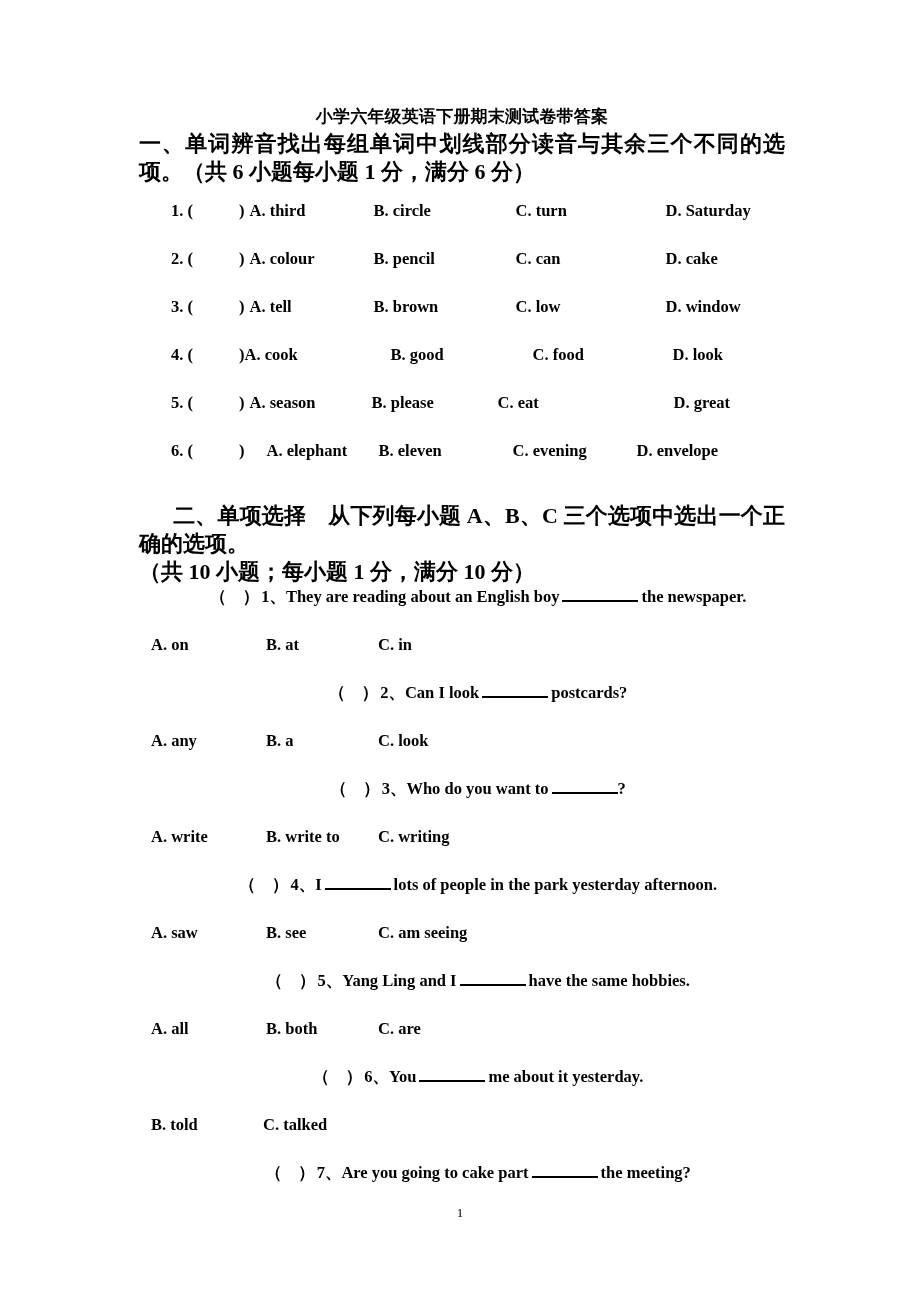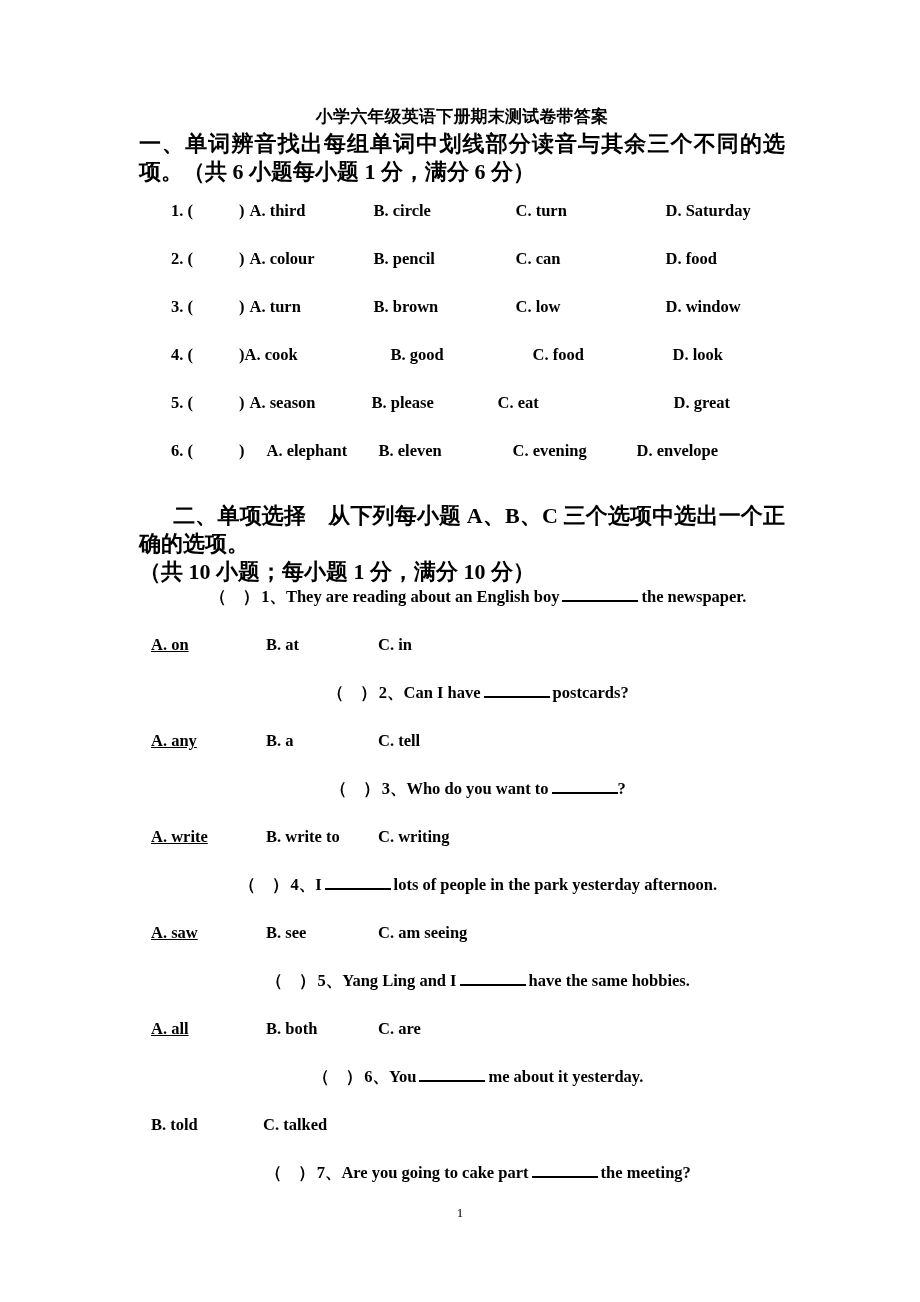--- a/index.html
+++ b/index.html
@@ -103,21 +103,21 @@
   .mc-opts {
     display: flex;
     font-size: 16.5px;
     font-weight: bold;
     line-height: 22px;
     height: 48px;
     padding-left: 12px;
     white-space: nowrap;
   }
   .mc-opts .o { flex: 0 0 auto; }
-  .mc-opts .oA { min-width: 115px; text-decoration: underline; }
+  .mc-opts .oA { min-width: 115px; }
   .mc-opts .oB { min-width: 112px; }
 
   
   .page-number {
     position: absolute;
     left: 0;
     top: 1205px;
     width: 920px;
     text-align: center;
     font-size: 13px;
@@ -147,28 +147,28 @@
         <span class="opt optD">D. Saturday</span>
       </li>
 
       <li class="phon-row">
         <span class="num">2. (</span>
         <span class="brk"></span>
         <span class="opt">)</span>
         <span class="opt optA" style="margin-left:5px">A. colour</span>
         <span class="opt optB">B. pencil</span>
         <span class="opt optC">C. can</span>
-        <span class="opt optD">D. food</span>
+        <span class="opt optD">D. cake</span>
       </li>
 
       <li class="phon-row">
         <span class="num">3. (</span>
         <span class="brk"></span>
         <span class="opt">)</span>
-        <span class="opt optA" style="margin-left:5px">A. turn</span>
+        <span class="opt optA" style="margin-left:5px">A. tell</span>
         <span class="opt optB">B. brown</span>
         <span class="opt optC">C. low</span>
         <span class="opt optD">D. window</span>
       </li>
 
       <li class="phon-row">
         <span class="num">4. (</span>
         <span class="brk"></span>
         <span class="opt">)</span>
         <span class="opt optA" style="min-width:146px">A. cook</span>
@@ -207,26 +207,26 @@
       <div class="mc-q">
         <span class="paren">（　）</span><span class="qnum">1、</span><span>They are reading about an English boy</span><span class="blank"></span><span>the newspaper.</span>
       </div>
       <div class="mc-opts">
         <span class="o oA">A. on</span>
         <span class="o oB">B. at</span>
         <span class="o oC">C. in</span>
       </div>
 
       <div class="mc-q">
-        <span class="paren">（　）</span><span class="qnum">2、</span><span>Can I have</span><span class="blank short"></span><span>postcards?</span>
+        <span class="paren">（　）</span><span class="qnum">2、</span><span>Can I look</span><span class="blank short"></span><span>postcards?</span>
       </div>
       <div class="mc-opts">
         <span class="o oA">A. any</span>
         <span class="o oB">B. a</span>
-        <span class="o oC">C. tell</span>
+        <span class="o oC">C. look</span>
       </div>
 
       <div class="mc-q">
         <span class="paren">（　）</span><span class="qnum">3、</span><span>Who do you want to</span><span class="blank short" style="margin-right:0"></span><span>?</span>
       </div>
       <div class="mc-opts">
         <span class="o oA">A. write</span>
         <span class="o oB">B. write to</span>
         <span class="o oC">C. writing</span>
       </div>

